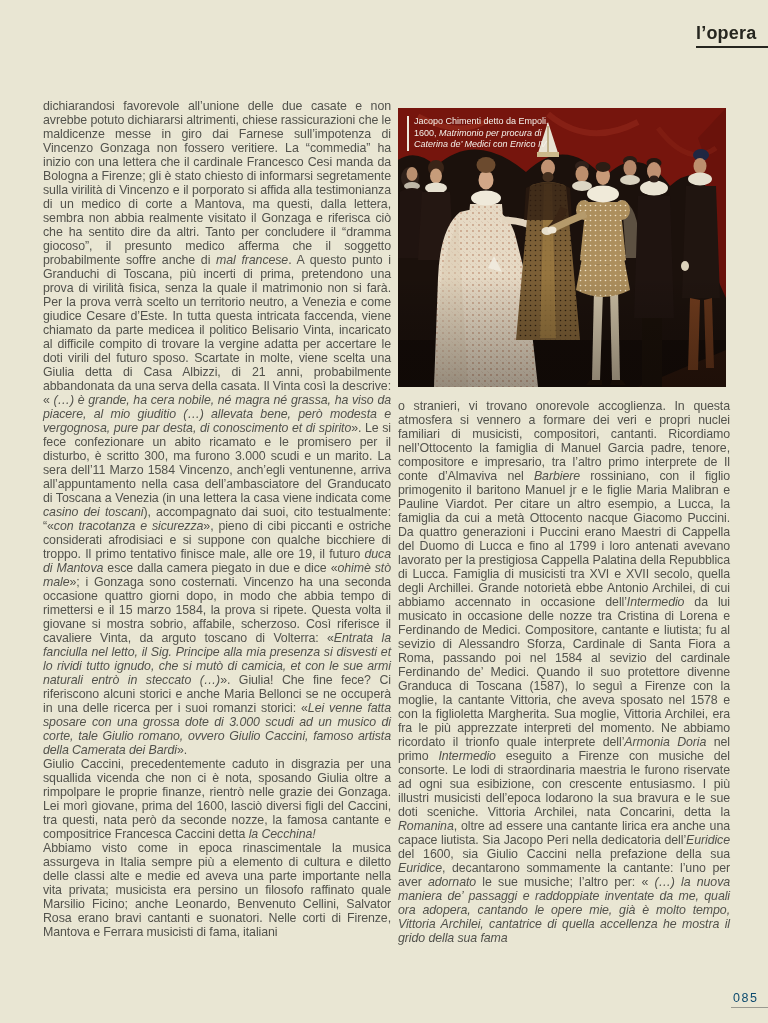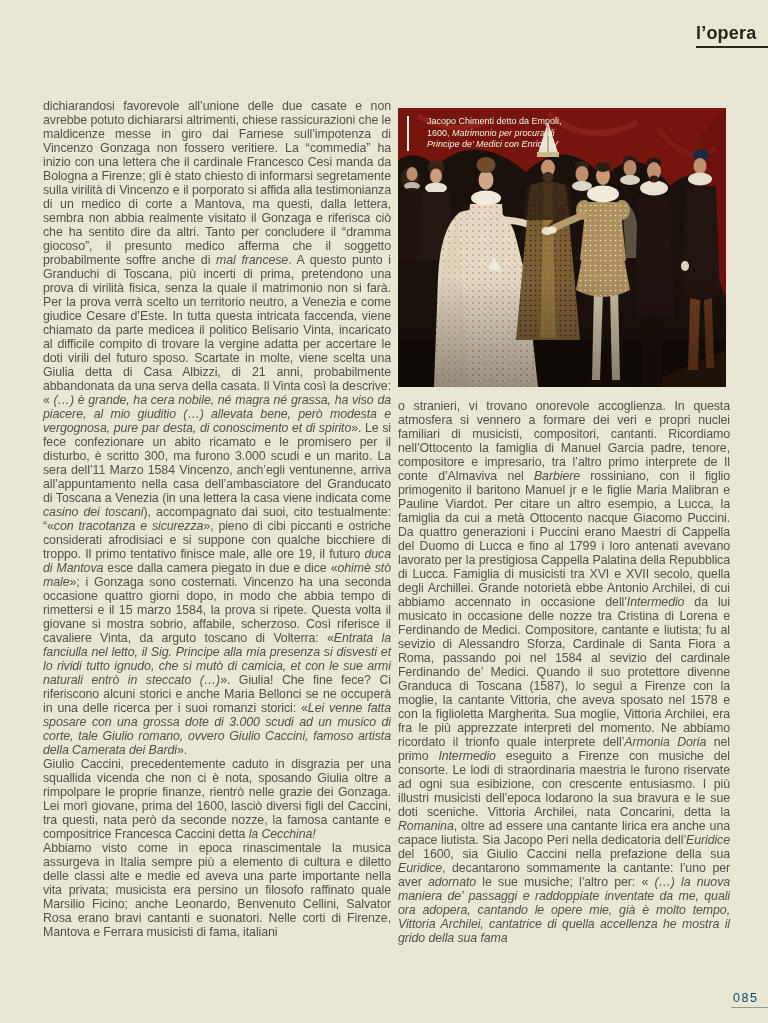--- a/index.html
+++ b/index.html
@@ -28,21 +28,21 @@
   }
   .body-par em{font-style:italic;}
   .figure{
     position:relative;width:328px;height:279px;
     margin:9px 0 12px 0;background:#1b110c;
   }
   .figure svg{display:block;}
   .caption{
     position:absolute;top:8px;left:9px;
     color:#f4f1ea;font-size:9px;line-height:11.6px;
-    padding-left:18px;border-left:2px solid #efebdd;
+    padding-left:5px;border-left:2px solid #efebdd;
     letter-spacing:0;
   }
   .cap-line em{}
   .page-number{
     position:absolute;top:991px;left:733px;
     font-size:12.5px;color:#0c4a6e;letter-spacing:1.5px;
   }
   .footer-rule{
     position:absolute;top:1007px;left:731px;right:0;
     border-top:1.2px solid #9a9a90;height:0;
@@ -161,21 +161,21 @@
         <path d="M288,78 L318,78 L322,190 L284,190 Z" fill="#201510"></path>
         <ellipse cx="287" cy="158" rx="4" ry="5" fill="#ddd3bc"></ellipse>
         <path d="M292,190 L290,262 L300,262 L302,192 Z" fill="#6e3b1d"></path>
         <path d="M306,192 L308,260 L316,260 L314,190 Z" fill="#62341a"></path>
 
         <rect width="328" height="279" fill="url(#shade)"></rect>
       </svg>
       <div class="caption">
           <div class="cap-line"><span>Jacopo Chimenti detto da Empoli,</span></div>
           <div class="cap-line"><span>1600, </span><em>Matrimonio per procura di</em></div>
-          <div class="cap-line"><em>Principe de’ Medici con Enrico IV</em></div>
+          <div class="cap-line"><em>Caterina de’ Medici con Enrico IV</em></div>
         </div>
     </div>
     <div>
         <p class="body-par"><span>o stranieri, vi trovano onorevole accoglienza. In questa atmosfera si vennero a formare dei veri e propri nuclei familiari di musicisti, compositori, cantanti. Ricordiamo nell’Ottocento la famiglia di Manuel Garcia padre, tenore, compositore e impresario, tra l’altro primo interprete de Il conte d’Almaviva nel </span><em>Barbiere</em><span> rossiniano, con il figlio primogenito il baritono Manuel jr e le figlie Maria Malibran e Pauline Viardot. Per citare un altro esempio, a Lucca, la famiglia da cui a metà Ottocento nacque Giacomo Puccini. Da quattro generazioni i Puccini erano Maestri di Cappella del Duomo di Lucca e fino al 1799 i loro antenati avevano lavorato per la prestigiosa Cappella Palatina della Repubblica di Lucca. Famiglia di musicisti tra XVI e XVII secolo, quella degli Archillei. Grande notorietà ebbe Antonio Archilei, di cui abbiamo accennato in occasione dell’</span><em>Intermedio</em><span> da lui musicato in occasione delle nozze tra Cristina di Lorena e Ferdinando de Medici. Compositore, cantante e liutista; fu al sevizio di Alessandro Sforza, Cardinale di Santa Fiora a Roma, passando poi nel 1584 al sevizio del cardinale Ferdinando de’ Medici. Quando il suo protettore divenne Granduca di Toscana (1587), lo seguì a Firenze con la moglie, la cantante Vittoria, che aveva sposato nel 1578 e con la figlioletta Margherita. Sua moglie, Vittoria Archilei, era fra le più apprezzate interpreti del momento. Ne abbiamo ricordato il trionfo quale interprete dell’</span><em>Armonia Doria</em><span> nel primo </span><em>Intermedio</em><span> eseguito a Firenze con musiche del consorte. Le lodi di straordinaria maestria le furono riservate ad ogni sua esibizione, con crescente entusiasmo. I più illustri musicisti dell’epoca lodarono la sua bravura e le sue doti sceniche. Vittoria Archilei, nata Concarini, detta la </span><em>Romanina</em><span>, oltre ad essere una cantante lirica era anche una capace liutista. Sia Jacopo Peri nella dedicatoria dell’</span><em>Euridice</em><span> del 1600, sia Giulio Caccini nella prefazione della sua </span><em>Euridice</em><span>, decantarono sommamente la cantante: l’uno per aver </span><em>adornato</em><span> le sue musiche; l’altro per: « </span><em>(…) la nuova maniera de’ passaggi e raddoppiate inventate da me, quali ora adopera, cantando le opere mie, già è molto tempo, Vittoria Archilei, cantatrice di quella accellenza he mostra il grido della sua fama</em></p>
       </div>
   </div>
 
   <div class="page-number">085</div>
   <div class="footer-rule"></div>
 

